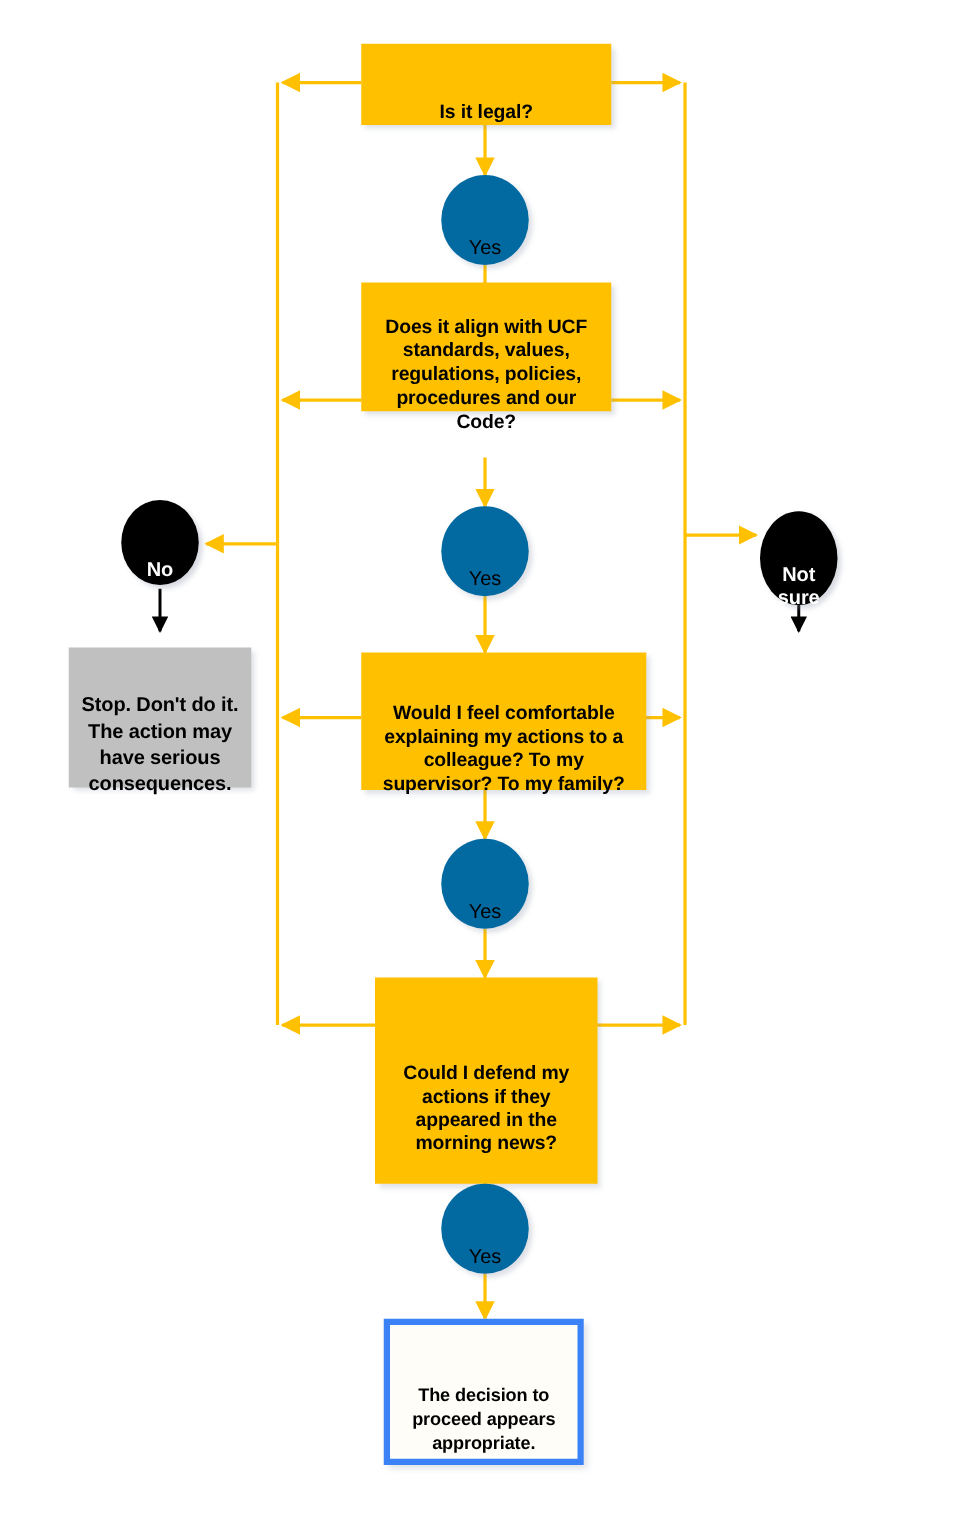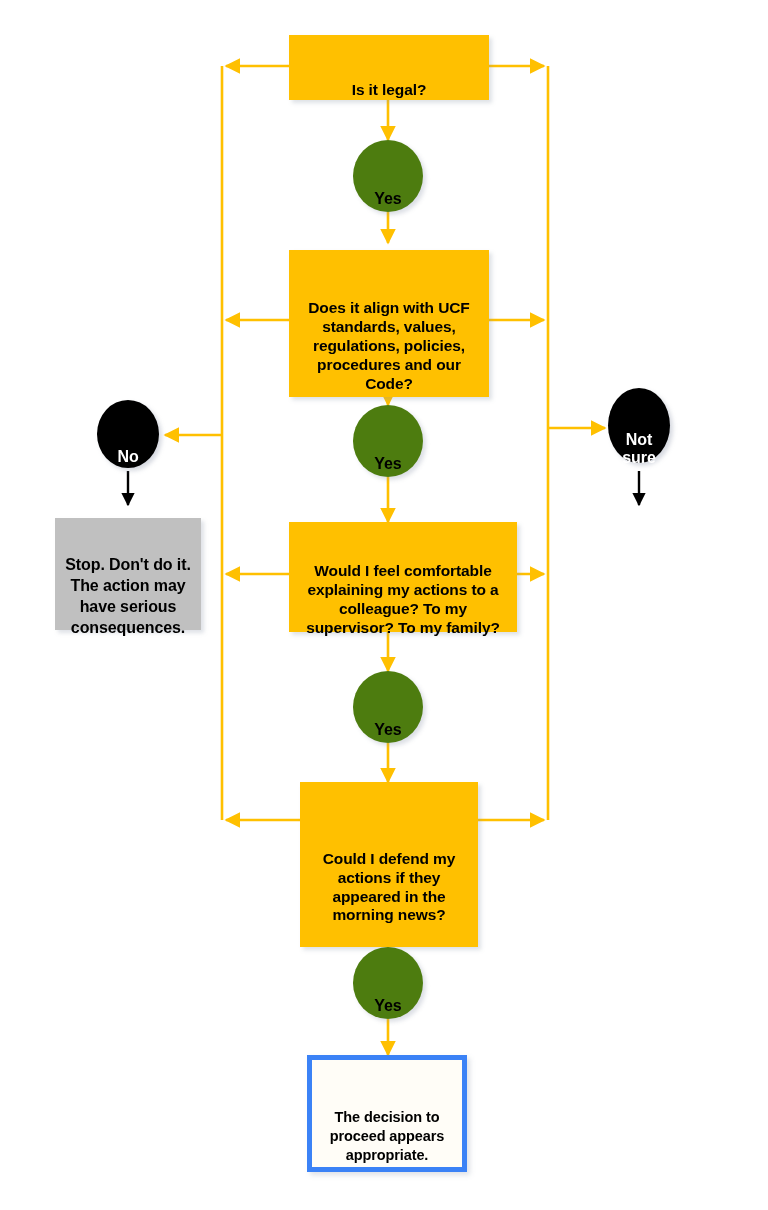--- a/index.html
+++ b/index.html
@@ -47,23 +47,23 @@
   .q-box {
     background: #FFC000;
     color: #000000;
     font-weight: bold;
     box-shadow: 3px 3px 4px rgba(140,150,170,0.28);
     padding: 2px 6px;
   }
   .q-box .node-text { font-size: 15.5px; }
   
   .yes-node {
-    background: #4d7c0f;
-    color: #000000;
-    font-weight: bold;
+    background: #0369a1;
+    color: #000000;
+    font-weight: normal;
     border-radius: 50%;
     box-shadow: 3px 3px 4px rgba(140,150,170,0.30);
   }
   .yes-node .node-text { font-size: 16px; }
   
   .dark-node {
     background: #000000;
     color: #ffffff;
     font-weight: bold;
     border-radius: 50%;
@@ -146,21 +146,21 @@
     <g stroke="#000000" stroke-width="2.4" fill="none">
       <line x1="128" y1="471" x2="128" y2="505" marker-end="url(#arrow-black)"></line>
       <line x1="639" y1="471" x2="639" y2="505" marker-end="url(#arrow-black)"></line>
     </g>
   </svg>
 
   <div class="node q-box" style="left:289px; top:35px; width:200px; height:65px;">
     <span class="node-text">Is it legal?</span>
   </div>
 
-  <div class="node q-box" style="left:289px; top:250px; width:200px; height:147px;justify-content:center;">
+  <div class="node q-box" style="left:289px; top:226px; width:200px; height:103px;justify-content:center;">
     <span class="node-text">Does it align with UCF
 standards, values,
 regulations, policies,
 procedures and our
 Code?</span>
   </div>
 
   <div class="node q-box" style="left:289px; top:522px; width:228px; height:110px;">
     <span class="node-text">Would I feel comfortable
 explaining my actions to a
@@ -188,21 +188,21 @@
   </div>
 
   <div class="node yes-node" style="left:353px; top:947px; width:70px; height:72px;">
     <span class="node-text">Yes</span>
   </div>
 
   <div class="node dark-node" style="left:97px; top:400px; width:62px; height:68px;">
     <span class="node-text">No</span>
   </div>
 
-  <div class="node dark-node" style="left:608px; top:388px; width:62px; height:75px;">
+  <div class="node dark-node" style="left:608px; top:409px; width:62px; height:75px;">
     <span class="node-text">Not
 sure</span>
   </div>
 
   <div class="node grey-box" style="left:55px; top:518px; width:146px; height:112px;">
     <span class="node-text">Stop. Don't do it.
 The action may
 have serious
 consequences.</span>
   </div>

